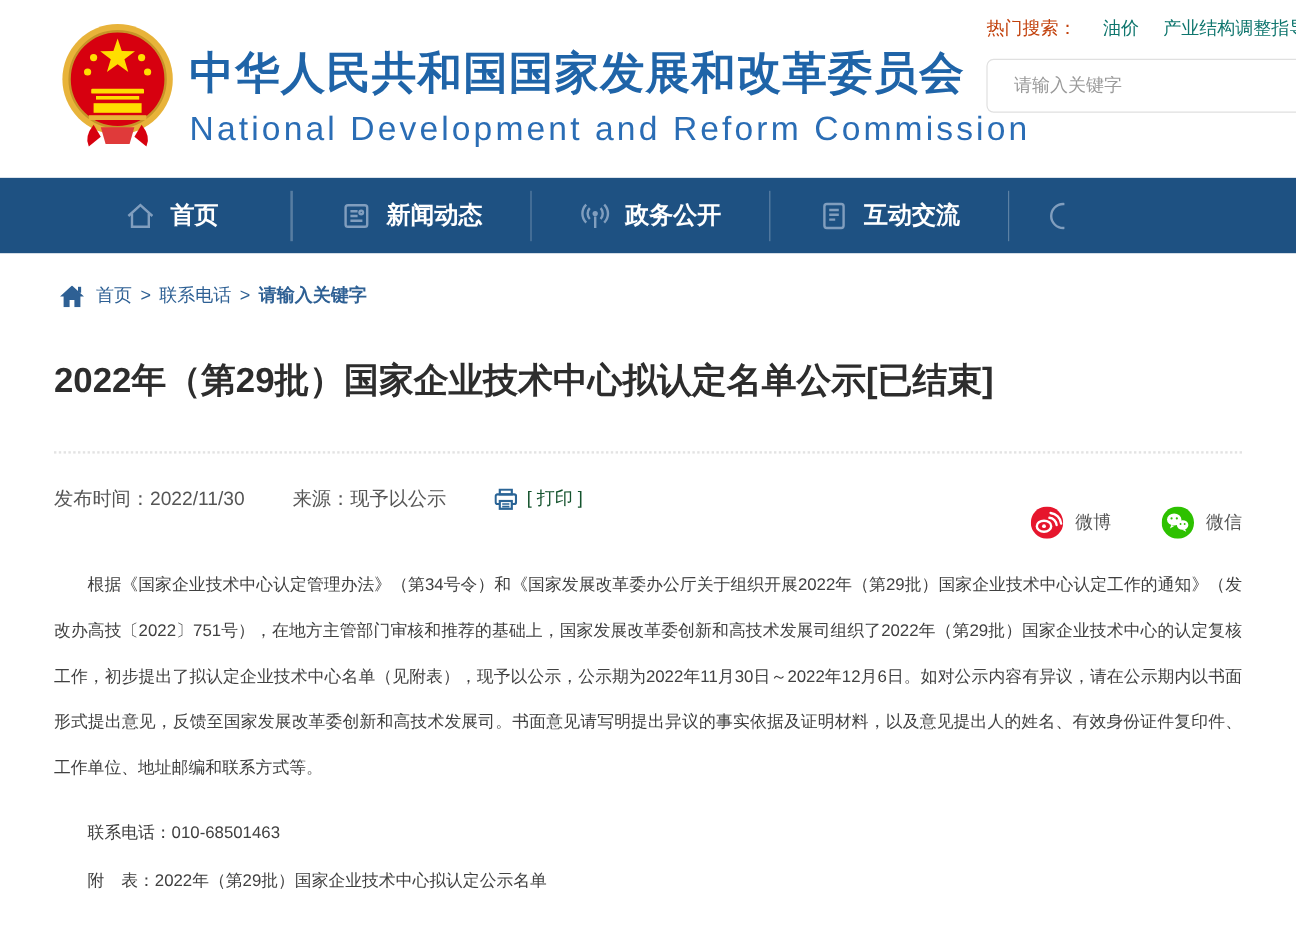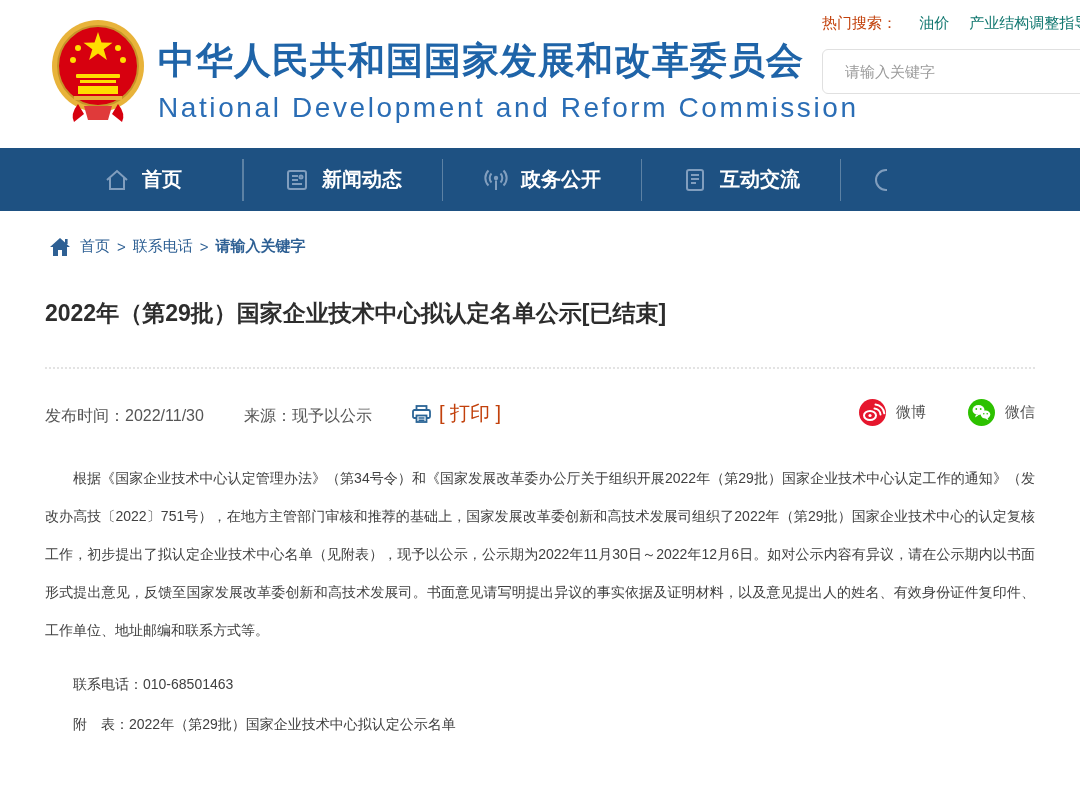--- a/index.html
+++ b/index.html
@@ -36,29 +36,29 @@
   
   .breadcrumb { display:flex; align-items:center; padding:26px 0 14px 50px;
                 font-size:15px; color:#2e6094; }
   .breadcrumb .bc-home { display:inline-flex; margin-right:10px; }
   .breadcrumb .sep { margin:0 7px; }
   .breadcrumb .crumb { color:#2e6094; text-decoration:none; }
   .breadcrumb .crumb.current { font-weight:bold; }
 
   
   .content { padding:0 45px; }
-  .page-title { margin-top:28px; font-size:23px; font-weight:bold; color:#2d2d2d; }
+  .page-title { margin-top:28px; font-size:29px; font-weight:bold; color:#2d2d2d; }
   .dotted-sep { margin-top:38px; border-bottom:2px dotted #e3e3e3; }
-  .meta-row { position:relative; margin-top:28px; height:30px; display:flex; align-items:flex-end;
+  .meta-row { position:relative; margin-top:28px; height:30px; display:flex; align-items:flex-start;
               font-size:16px; color:#555; }
   .meta-item { margin-right:40px; white-space:nowrap; }
-  .print-btn { display:inline-flex; align-items:center; color:#c2410c; font-size:20px;
+  .print-btn { display:inline-flex; align-items:center; color:#14532d; font-size:15px;
                text-decoration:none; cursor:pointer; }
   .print-btn .p-icon { display:inline-flex; margin-right:8px; }
-  .share { position:absolute; right:0; top:0; height:30px; display:flex; align-items:center; }
+  .share { position:absolute; right:0; top:14px; height:30px; display:flex; align-items:center; }
   .share .share-item { display:flex; align-items:center; margin-left:42px; font-size:15px;
                        color:#555; text-decoration:none; }
   .share .s-icon { display:inline-flex; margin-right:10px; }
 
   article { margin-top:32px; }
   article p { font-size:14px; line-height:38px; color:#404040; text-align:justify;
               text-indent:2em; }
   article p.contact { margin-top:2px; }
   article p.first { margin-bottom:16px; }
 </style>

